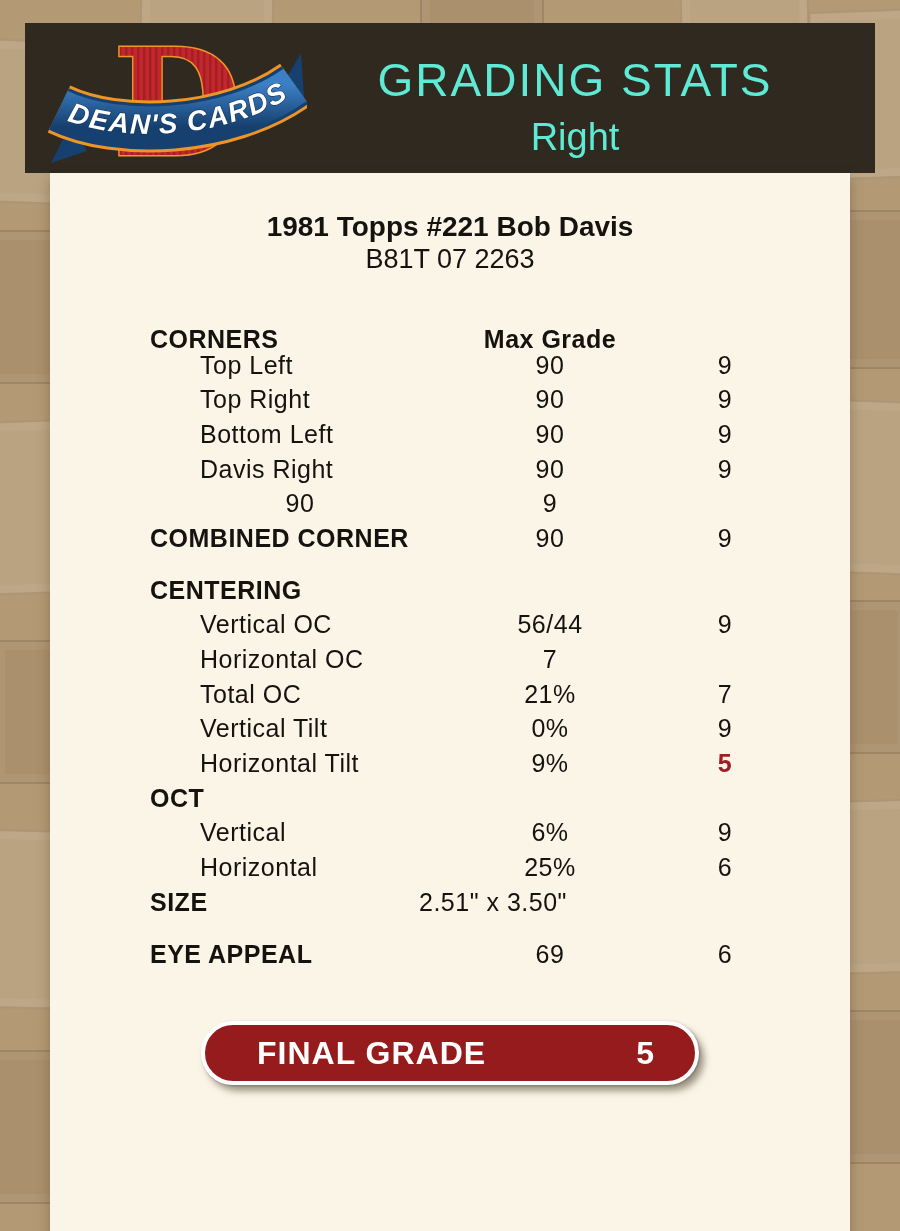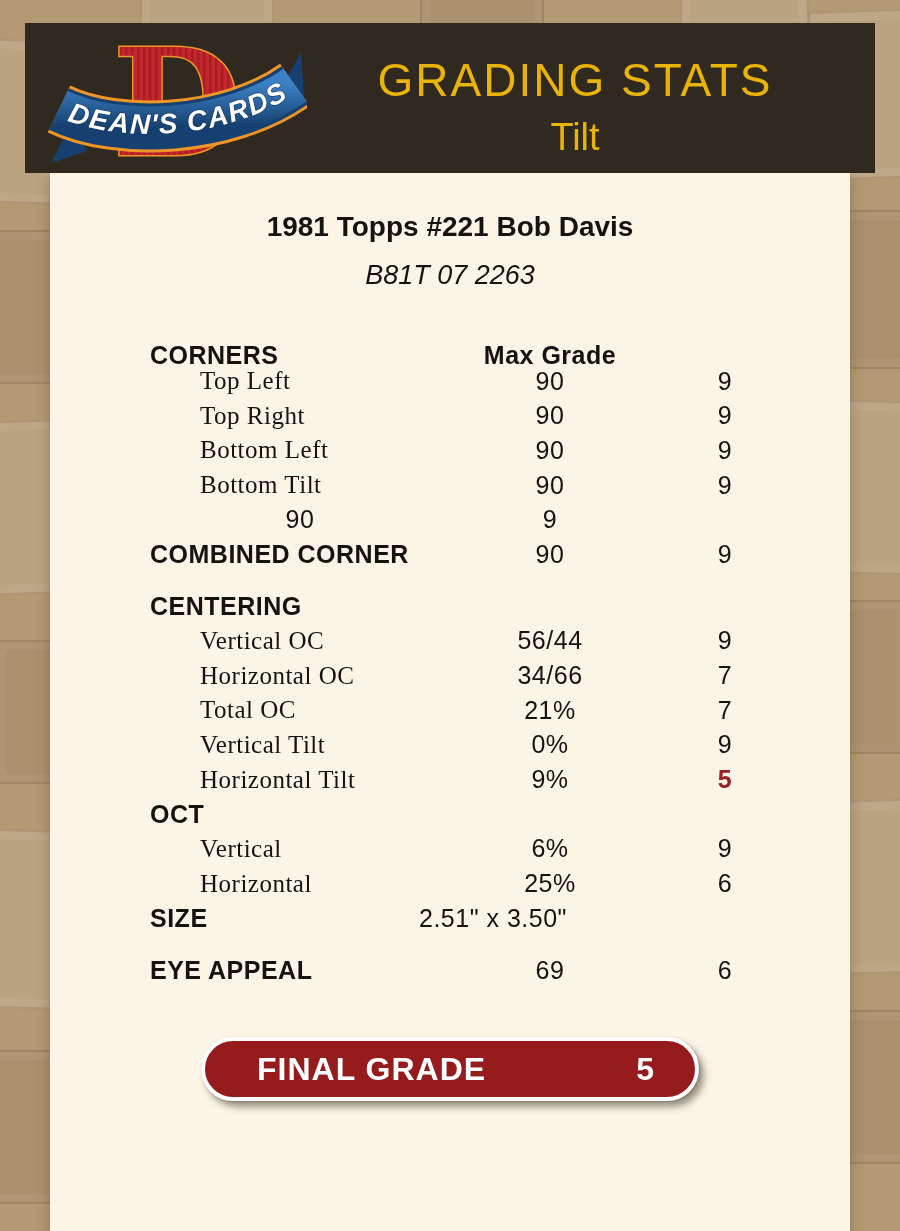--- a/index.html
+++ b/index.html
@@ -18,47 +18,47 @@
     box-shadow:inset 0 0 0 8px rgba(255,255,255,0.05);
   }
   .bg-card.dark{background:rgba(60,40,20,0.08);border-color:rgba(60,40,20,0.10);}
 
   
   .header{
     position:absolute;left:25px;top:23px;width:850px;height:150px;
     background:#302920;
   }
   .header-text{
-    position:absolute;left:250px;right:0;top:34px;text-align:center;color:#eab308;
+    position:absolute;left:250px;right:0;top:34px;text-align:center;color:#5eead4;
   }
   .header-title{font-size:46px;letter-spacing:2px;line-height:1.0;font-weight:400;}
   .header-subtitle{font-size:38px;line-height:1.0;margin-top:15px;font-weight:400;}
   .logo{position:absolute;left:22px;top:8px;}
 
   
   .panel{
     position:absolute;left:50px;top:173px;width:800px;height:1144px;
     background:#fbf5e7;
     box-shadow:0 5px 12px rgba(70,55,35,0.35);
   }
   .card-title{margin-top:38px;text-align:center;font-size:28px;font-weight:bold;line-height:32px;}
-  .card-id{text-align:center;font-size:27px;line-height:32px;margin-top:16px;font-weight:400;font-style:italic;}
+  .card-id{text-align:center;font-size:27px;line-height:32px;margin-top:0;font-weight:400;}
 
   
   .gtable{margin-top:38px;padding-left:100px;}
   .trow{
     height:34.7px;display:grid;grid-template-columns:300px 200px 150px;align-items:center;
     font-size:25px;letter-spacing:0.5px;
   }
   .trow.gap{margin-top:17px;}
   .trow .label{text-align:left;white-space:nowrap;}
   .trow .value,.trow .max{text-align:center;white-space:nowrap;}
   .trow.thead .label,.trow.thead .value,.trow.thead .max{font-weight:bold;margin-top:12px;}
   .trow.bold .label{font-weight:bold;}
-  .trow.indent .label{padding-left:50px;font-family:Liberation Serif, serif;}
+  .trow.indent .label{padding-left:50px;}
   .max.red{color:#9c2023;font-weight:bold;}
   .value.shift-left{transform:translateX(-57px);}
 
   
   .final-grade{
     margin:50px 0 0 151px;width:498px;height:64px;box-sizing:border-box;
     background:#951b1c;border:4px solid #ffffff;border-radius:32px;
     box-shadow:5px 6px 7px rgba(105,95,78,0.65), 1px 1px 2px rgba(105,95,78,0.5);
     display:flex;align-items:center;justify-content:space-between;
     padding:0 40px 0 52px;cursor:pointer;
@@ -108,21 +108,21 @@
     <path d="M232,60 L254,22 L257,66 Z" fill="#16406f"></path>
     <path d="M12,78 C70,106 180,102 248,54" fill="none" stroke="#ef9426" stroke-width="52"></path>
     <path d="M12,78 C70,106 180,102 248,54" fill="none" stroke="#16406f" stroke-width="46"></path>
     <path id="ribbonBand" d="M12,78 C70,106 180,102 248,54" fill="none" stroke="url(#ribbonBlue)" stroke-width="40"></path>
     <text font-family="Liberation Sans, sans-serif" font-weight="bold" font-style="italic" font-size="28" fill="#ffffff" stroke="#10355e" stroke-width="1.2" paint-order="stroke" letter-spacing="1">
       <textPath href="#ribbonBand" startOffset="50%" text-anchor="middle" dominant-baseline="middle">DEAN'S CARDS</textPath>
     </text>
   </svg>
   <div class="header-text">
     <div class="header-title">GRADING STATS</div>
-    <div class="header-subtitle">Tilt</div>
+    <div class="header-subtitle">Right</div>
   </div>
 </div>
 
 <div class="panel">
   <div class="card-title">1981 Topps #221 Bob Davis</div>
   <div class="card-id">B81T 07 2263</div>
 
   <div class="gtable">
       <div class="trow thead">
     <span class="label">CORNERS</span>
@@ -137,21 +137,21 @@
     <span class="label">Top Right</span>
     <span class="value">90</span>
     <span class="max">9</span>
   </div>
       <div class="trow indent">
     <span class="label">Bottom Left</span>
     <span class="value">90</span>
     <span class="max">9</span>
   </div>
       <div class="trow indent">
-    <span class="label">Bottom Tilt</span>
+    <span class="label">Davis Right</span>
     <span class="value">90</span>
     <span class="max">9</span>
   </div>
       <div class="trow bold">
     <span class="value">90</span>
     <span class="max">9</span>
   </div>
       <div class="trow bold">
     <span class="label">COMBINED CORNER</span>
     <span class="value">90</span>
@@ -162,21 +162,20 @@
     <span class="value"></span>
     <span class="max"></span>
   </div>
       <div class="trow indent">
     <span class="label">Vertical OC</span>
     <span class="value">56/44</span>
     <span class="max">9</span>
   </div>
       <div class="trow indent">
     <span class="label">Horizontal OC</span>
-    <span class="value">34/66</span>
     <span class="max">7</span>
   </div>
       <div class="trow indent">
     <span class="label">Total OC</span>
     <span class="value">21%</span>
     <span class="max">7</span>
   </div>
       <div class="trow indent">
     <span class="label">Vertical Tilt</span>
     <span class="value">0%</span>

